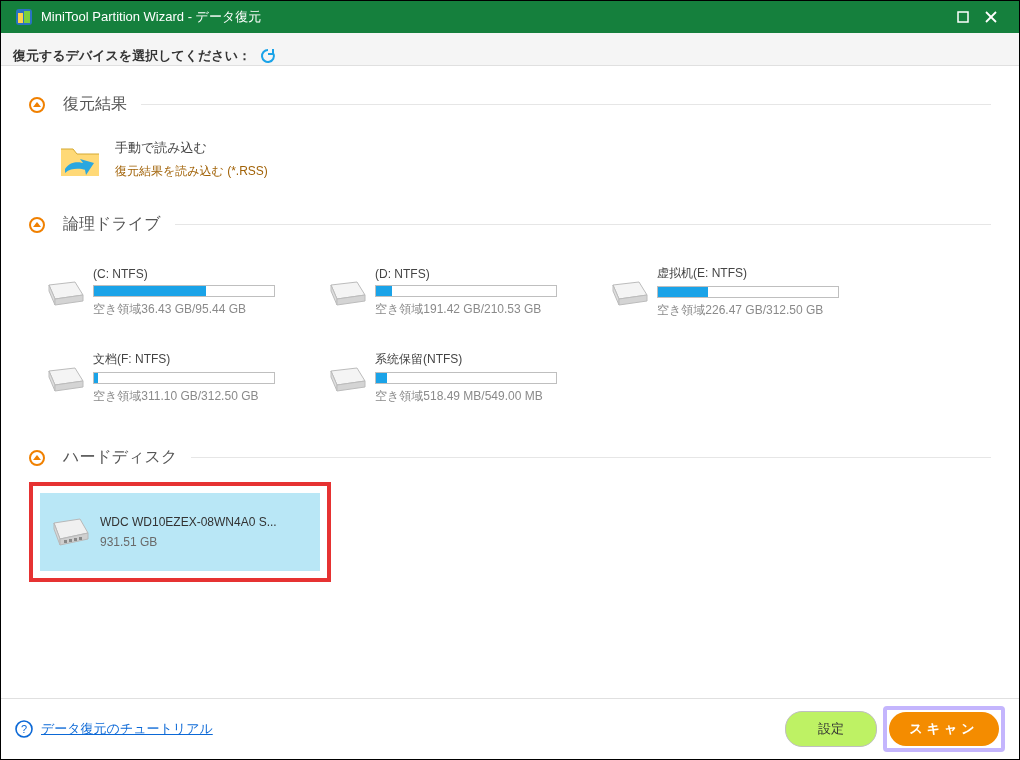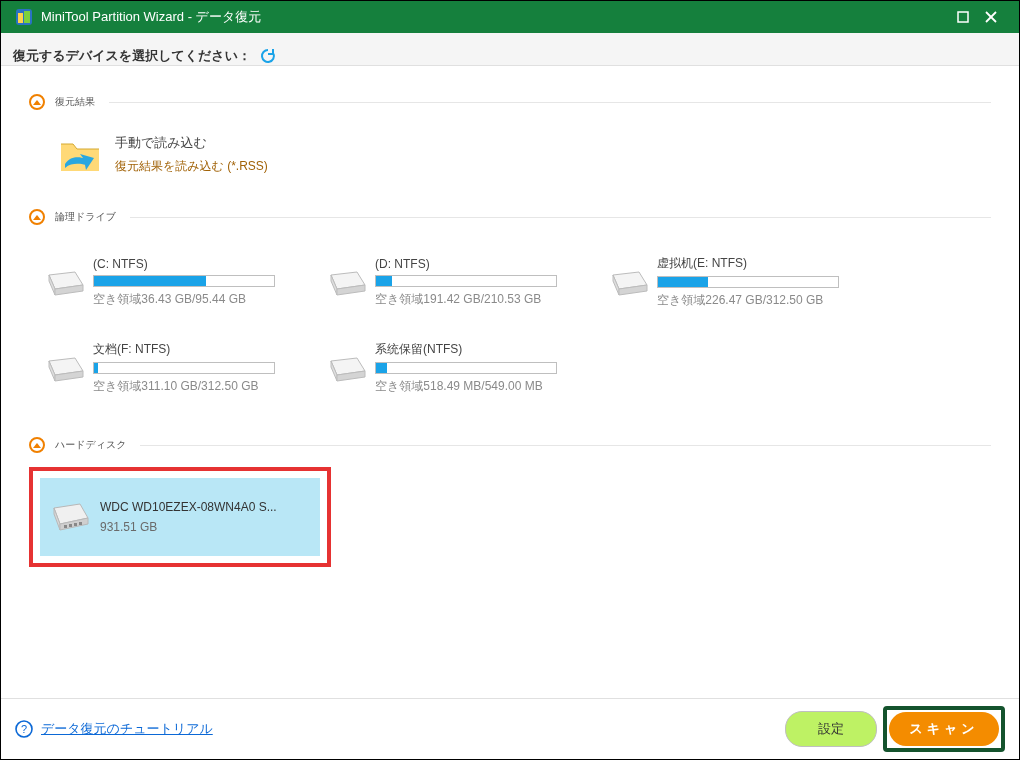--- a/index.html
+++ b/index.html
@@ -7,21 +7,21 @@
   .titlebar{height:32px;background:#15803d;color:#fff;display:flex;align-items:center;padding:0 14px;font-size:13px;}
   .titlebar .app-icon{width:18px;height:18px;margin-right:8px;}
   .titlebar .title{flex:1;}
   .titlebar .win-btn{width:28px;height:28px;display:flex;align-items:center;justify-content:center;color:#fff;}
   .toolbar{height:32px;background:#f5f5f5;border-bottom:1px solid #e0e0e0;display:flex;align-items:flex-end;padding:0 12px;font-size:13px;font-weight:bold;color:#333;}
   .toolbar .refresh{margin-left:8px;display:flex;}
   .content{flex:1;overflow:auto;padding:20px 28px 0 28px;position:relative;}
   .section-head{display:flex;align-items:center;margin-top:8px;margin-bottom:14px;}
   .section-head .chev{width:16px;height:16px;border:2px solid #f08000;border-radius:50%;display:flex;align-items:center;justify-content:center;margin-right:10px;box-sizing:border-box;}
   .section-head .chev-inner{width:0;height:0;border-left:4px solid transparent;border-right:4px solid transparent;border-bottom:5px solid #f08000;}
-  .section-head .label{font-size:10px;color:#555;}
+  .section-head .label{font-size:16px;color:#555;margin-left:8px;}
   .section-head .sep{flex:1;border-top:1px solid #e6e6e6;margin-left:14px;}
   .recovery-block{display:flex;align-items:flex-start;margin-left:30px;margin-top:24px;margin-bottom:34px;}
   .folder-icon{width:42px;height:40px;margin-right:14px;}
   .recovery-texts .line1{font-size:13px;color:#444;margin-bottom:6px;}
   .recovery-texts .line2{font-size:12px;color:#a16207;}
   .drives-grid{display:flex;flex-wrap:wrap;margin-left:10px;}
   .drive-card{width:270px;margin:16px 6px 16px 6px;display:flex;align-items:center;}
   .drive-icon{width:40px;height:28px;margin-right:8px;margin-top:6px;}
   .drive-info{flex:1;}
   .drive-name{font-size:12px;color:#444;margin-bottom:4px;}
@@ -32,21 +32,21 @@
   .hdd-highlight{border:4px solid #e63232;padding:7px;}
   .hdd-card{width:280px;height:78px;background:#b9e7f6;display:flex;align-items:center;padding-left:10px;box-sizing:border-box;}
   .hdd-icon{width:40px;height:30px;margin-right:10px;}
   .hdd-info .hdd-name{font-size:12px;color:#333;margin-bottom:6px;width:180px;white-space:nowrap;overflow:hidden;text-overflow:ellipsis;}
   .hdd-info .hdd-size{font-size:12px;color:#6a6a6a;}
   .footer{height:60px;border-top:1px solid #e0e0e0;display:flex;align-items:center;padding:0 14px;}
   .help-icon{width:18px;height:18px;margin-right:8px;}
   .tutorial-link{color:#0b68d6;text-decoration:underline;font-size:13px;}
   .footer-spacer{flex:1;}
   .settings-btn{width:90px;height:34px;border:1px solid #bfbfbf;border-radius:17px;background:#bef264;display:flex;align-items:center;justify-content:center;font-size:13px;color:#333;margin-right:6px;}
-  .scan-wrap{border:4px solid #14532d;padding:2px 2px;border-radius:4px;}
+  .scan-wrap{border:4px solid #c4b5fd;padding:2px 2px;border-radius:4px;}
   .scan-btn{width:110px;height:34px;background:#f48c00;border-radius:17px;display:flex;align-items:center;justify-content:center;color:#fff;font-size:13px;font-weight:bold;letter-spacing:4px;}
   svg{display:block;}
 </style>
 </head>
 <body>
 
 <div class="window">
 
   <div class="titlebar">
     <span class="app-icon">

